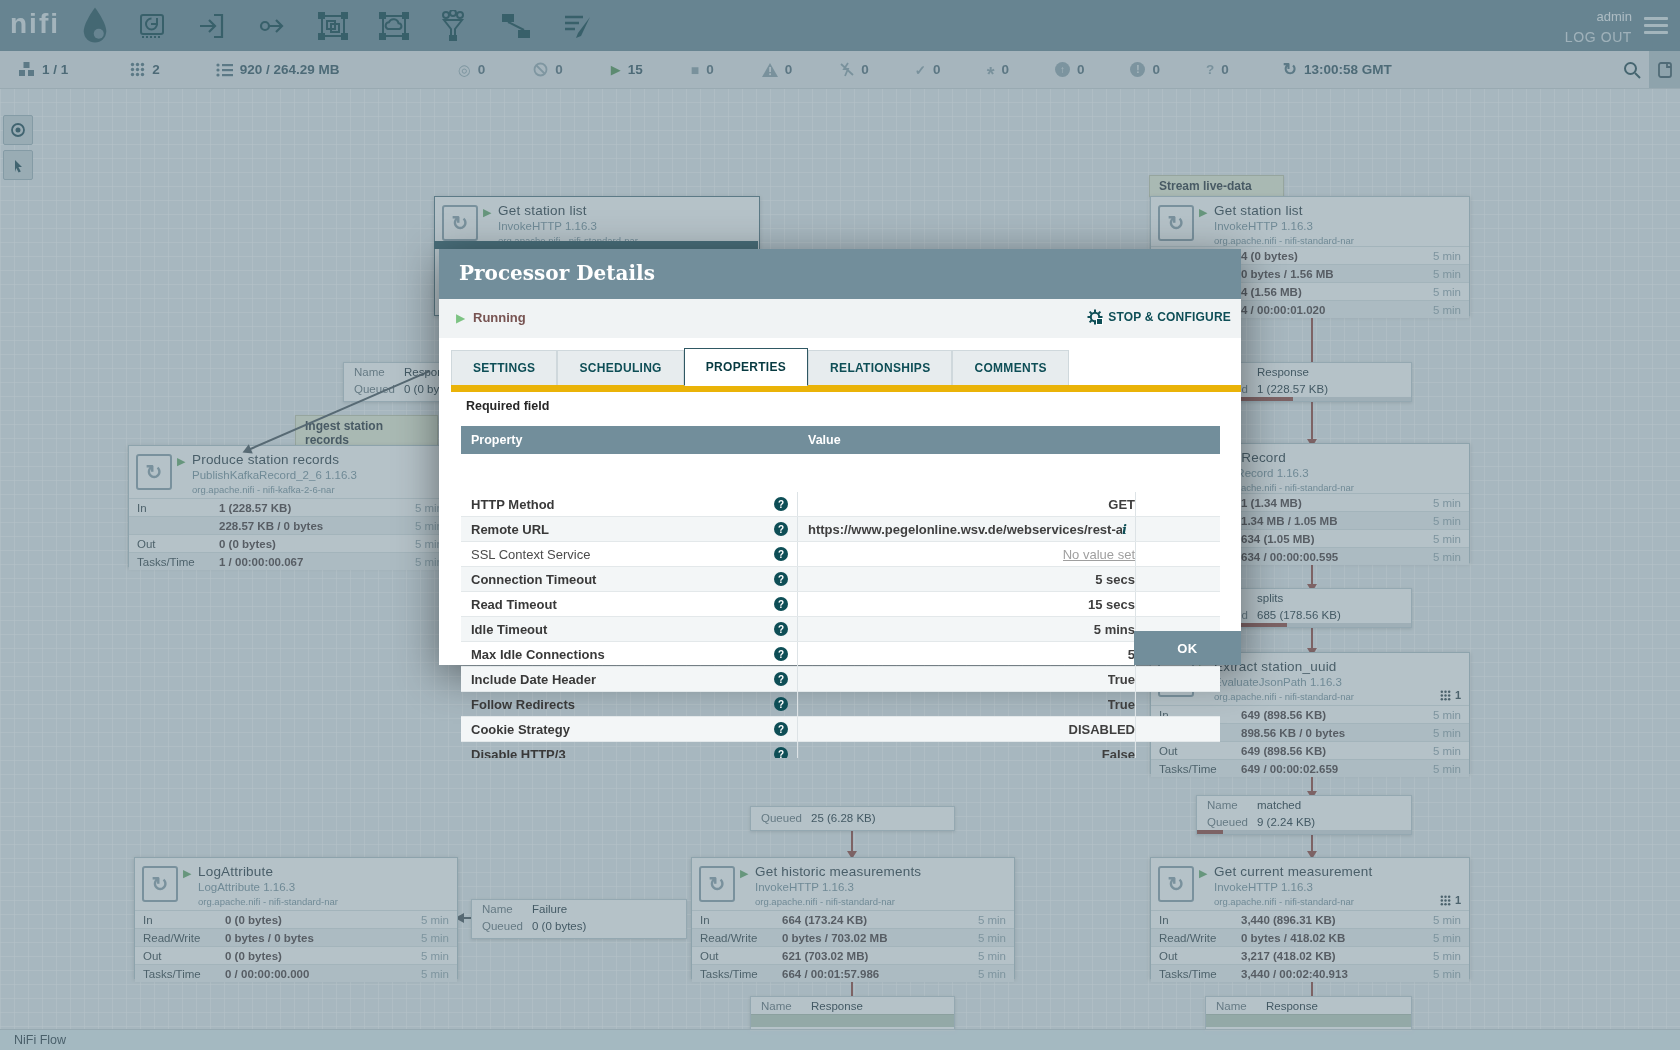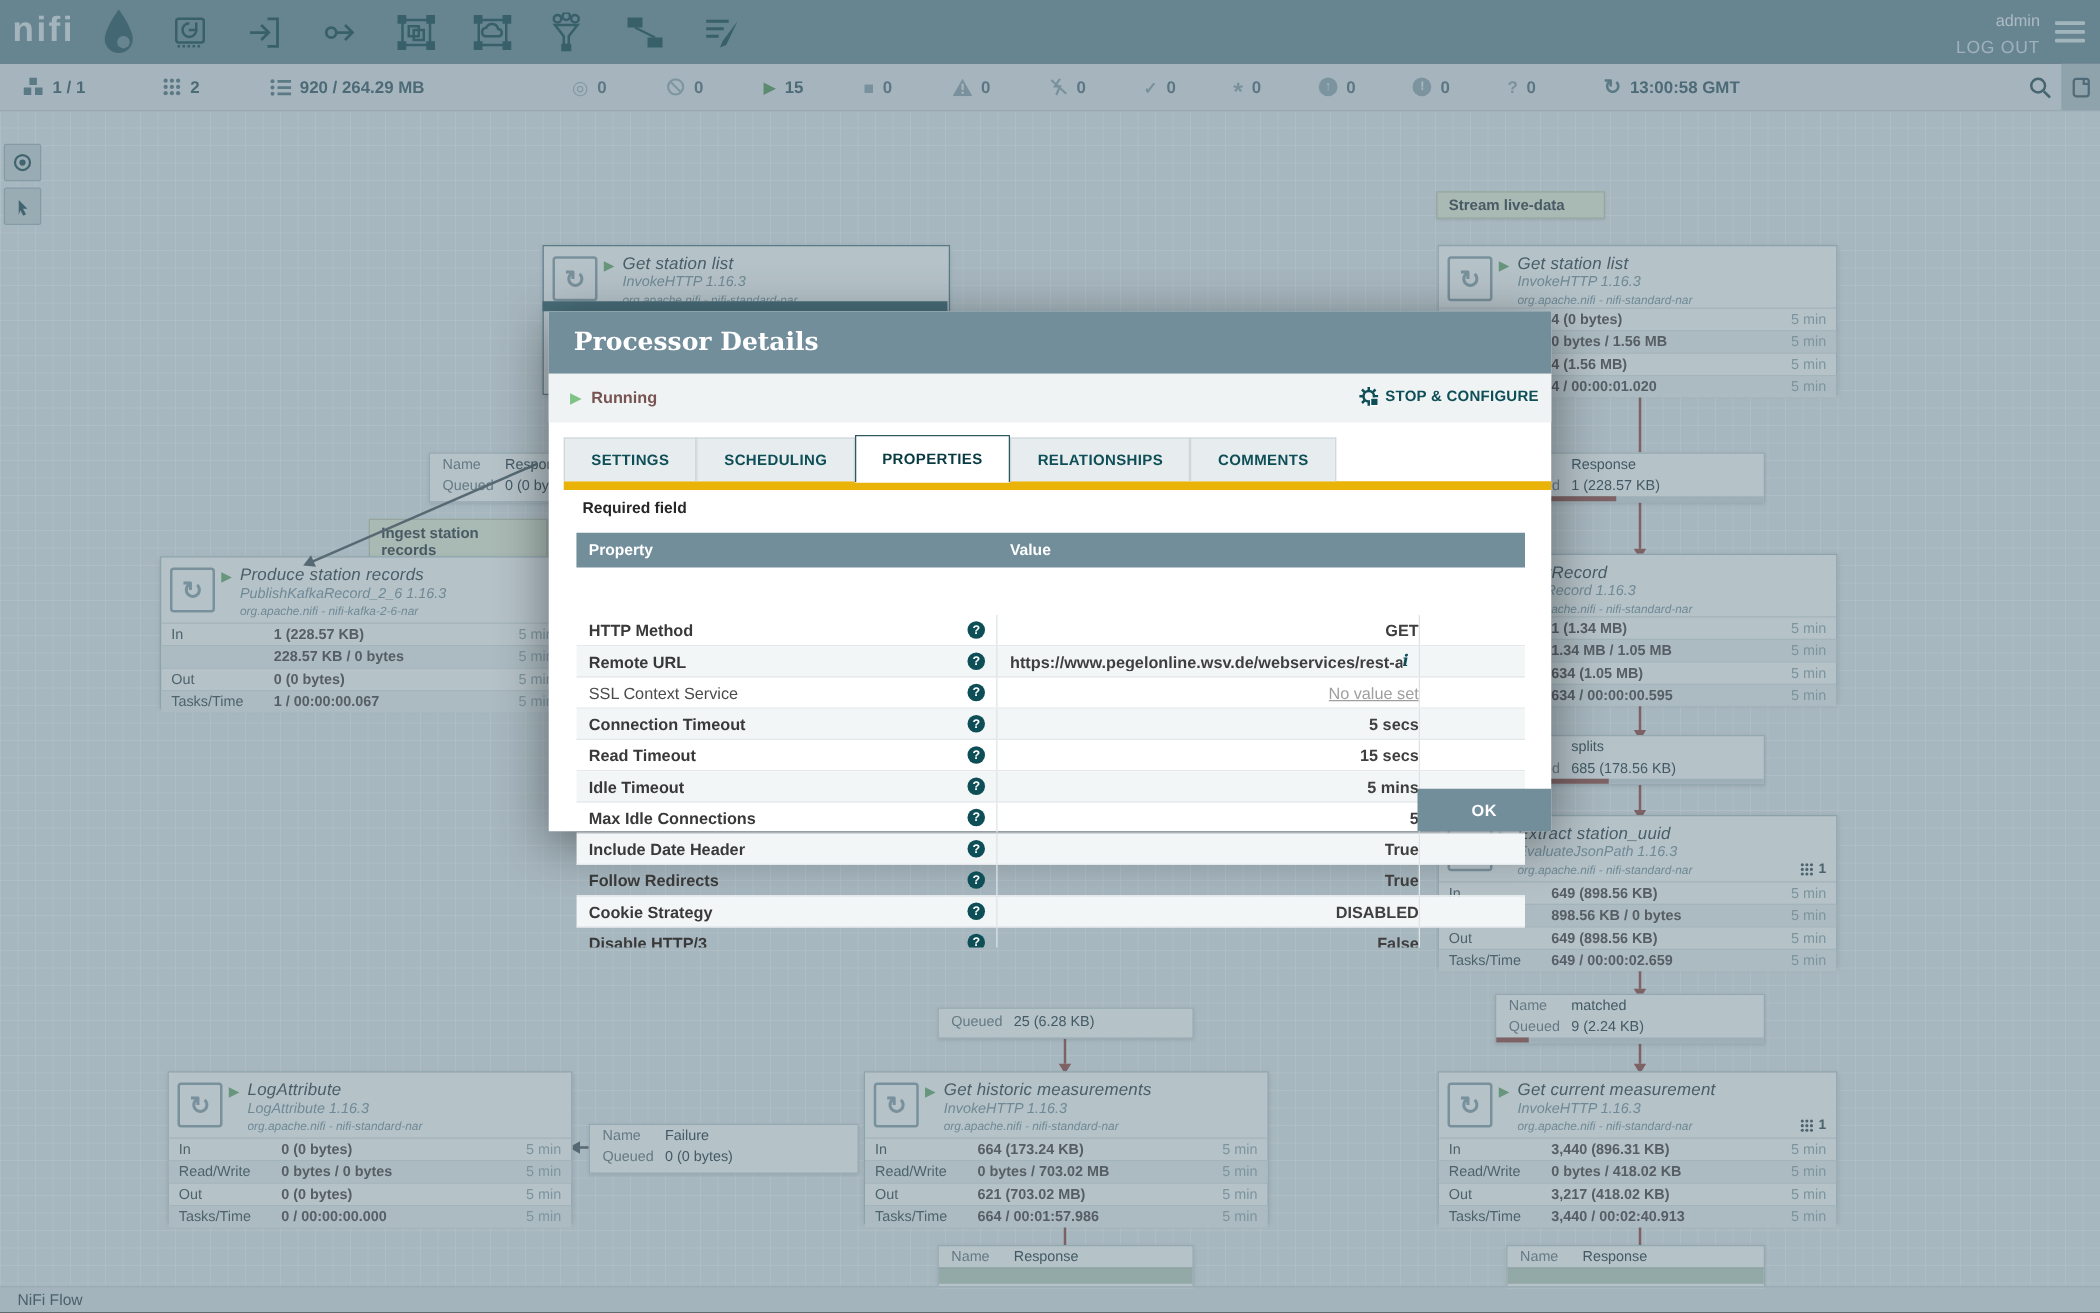--- a/index.html
+++ b/index.html
@@ -1,17 +1,17 @@
 <!DOCTYPE html>
 <html><head>
 <meta charset="utf-8">
 <style>
   html,body{margin:0;padding:0;background:#555;}
   #app{position:relative;width:1680px;height:1050px;overflow:hidden;
-       font-family:"Liberation Sans",sans-serif;background:#0f172a;}
+       font-family:"Liberation Sans",sans-serif;background:#0ea5e9;}
   .abs{position:absolute;}
 
   
   .topbar{position:absolute;left:0;top:0;right:0;height:51px;background:#728e9b;z-index:10;}
   .logo{position:absolute;left:10px;top:8px;font-size:28px;font-weight:bold;
         letter-spacing:2px;color:rgba(255,255,255,.78);}
   .logodrop{position:absolute;left:80px;top:6px;}
   .tbtn{position:absolute;top:9px;width:34px;height:34px;display:flex;align-items:center;justify-content:center;}
   .userbox{position:absolute;right:48px;top:9px;text-align:right;color:#eef3f5;}
   .user-n{font-size:13px;}
@@ -43,21 +43,21 @@
     background-size:14px 14px;}
   .palbtn{position:absolute;width:28px;height:28px;background:#cdd7db;border:1px solid #a7b8c0;
           border-radius:2px;display:flex;align-items:center;justify-content:center;z-index:3;}
 
   .proc{position:absolute;background:#fff;border:1px solid #b7c6cd;box-shadow:0 1px 4px rgba(0,0,0,.18);z-index:2;}
   .phead{position:relative;height:52px;}
   .picon{position:absolute;left:7px;top:8px;width:32px;height:32px;border:2px solid #93a7b1;
          border-radius:3px;display:flex;align-items:center;justify-content:center;
          color:#93a7b1;font-size:20px;font-weight:bold;}
   .pplay{position:absolute;left:48px;top:9px;font-size:11px;color:#71b077;}
-  .pt{position:absolute;left:63px;top:6px;right:6px;font-style:italic;}
+  .pt{position:absolute;left:63px;top:6px;right:6px;}
   .pname{font-size:13.5px;color:#3b4a52;letter-spacing:.2px;}
   .ptype{font-size:11.5px;color:#8099a4;margin-top:2px;}
   .pbund{font-size:9.5px;color:#8099a4;margin-top:3px;}
   .pbadge{position:absolute;right:8px;top:36px;display:flex;align-items:center;gap:4px;
           font-size:11px;font-weight:bold;color:#41525a;}
   .srow{display:flex;align-items:center;height:17px;padding:0 8px;font-size:11.5px;
         border-top:1px solid #dfe5e8;}
   .srow.sh{background:#eff3f4;}
   .sl{width:82px;color:#425056;}
   .sv{flex:1;font-weight:bold;color:#54484a;}
@@ -348,21 +348,21 @@
         <circle cx="8" cy="8" r="6"></circle>
         <circle cx="8" cy="8" r="1.6" fill="#2c5560"></circle>
       </svg>
   </span>
   <span class="palbtn" style="left:3px;top:150px">
     <svg width="15" height="16" viewBox="0 0 15 16" fill="#2c5560">
         <path d="M4 15 V3 l7 7 h-3.6 l2.4 4.4 -2.2 1.1 -2.3 -4.4 z"></path>
       </svg>
   </span>
 
-  <div class="lbl" style="left:1149px;top:153px;width:115px">Stream live-data</div>
+  <div class="lbl" style="left:1149px;top:175px;width:115px">Stream live-data</div>
   <div class="lbl" style="left:295px;top:415px;width:123px">Ingest station records</div>
 
   <div class="vl" style="left:1311px;top:314px;height:48px"></div>
   <div class="vl" style="left:1311px;top:400px;height:39px"></div>
   <div class="ad" style="left:1307px;top:439px"></div>
   <div class="vl" style="left:1311px;top:561px;height:23px"></div>
   <div class="ad" style="left:1307px;top:584px"></div>
   <div class="vl" style="left:1311px;top:626px;height:22px"></div>
   <div class="ad" style="left:1307px;top:648px"></div>
   <div class="vl" style="left:1311px;top:772px;height:19px"></div>

